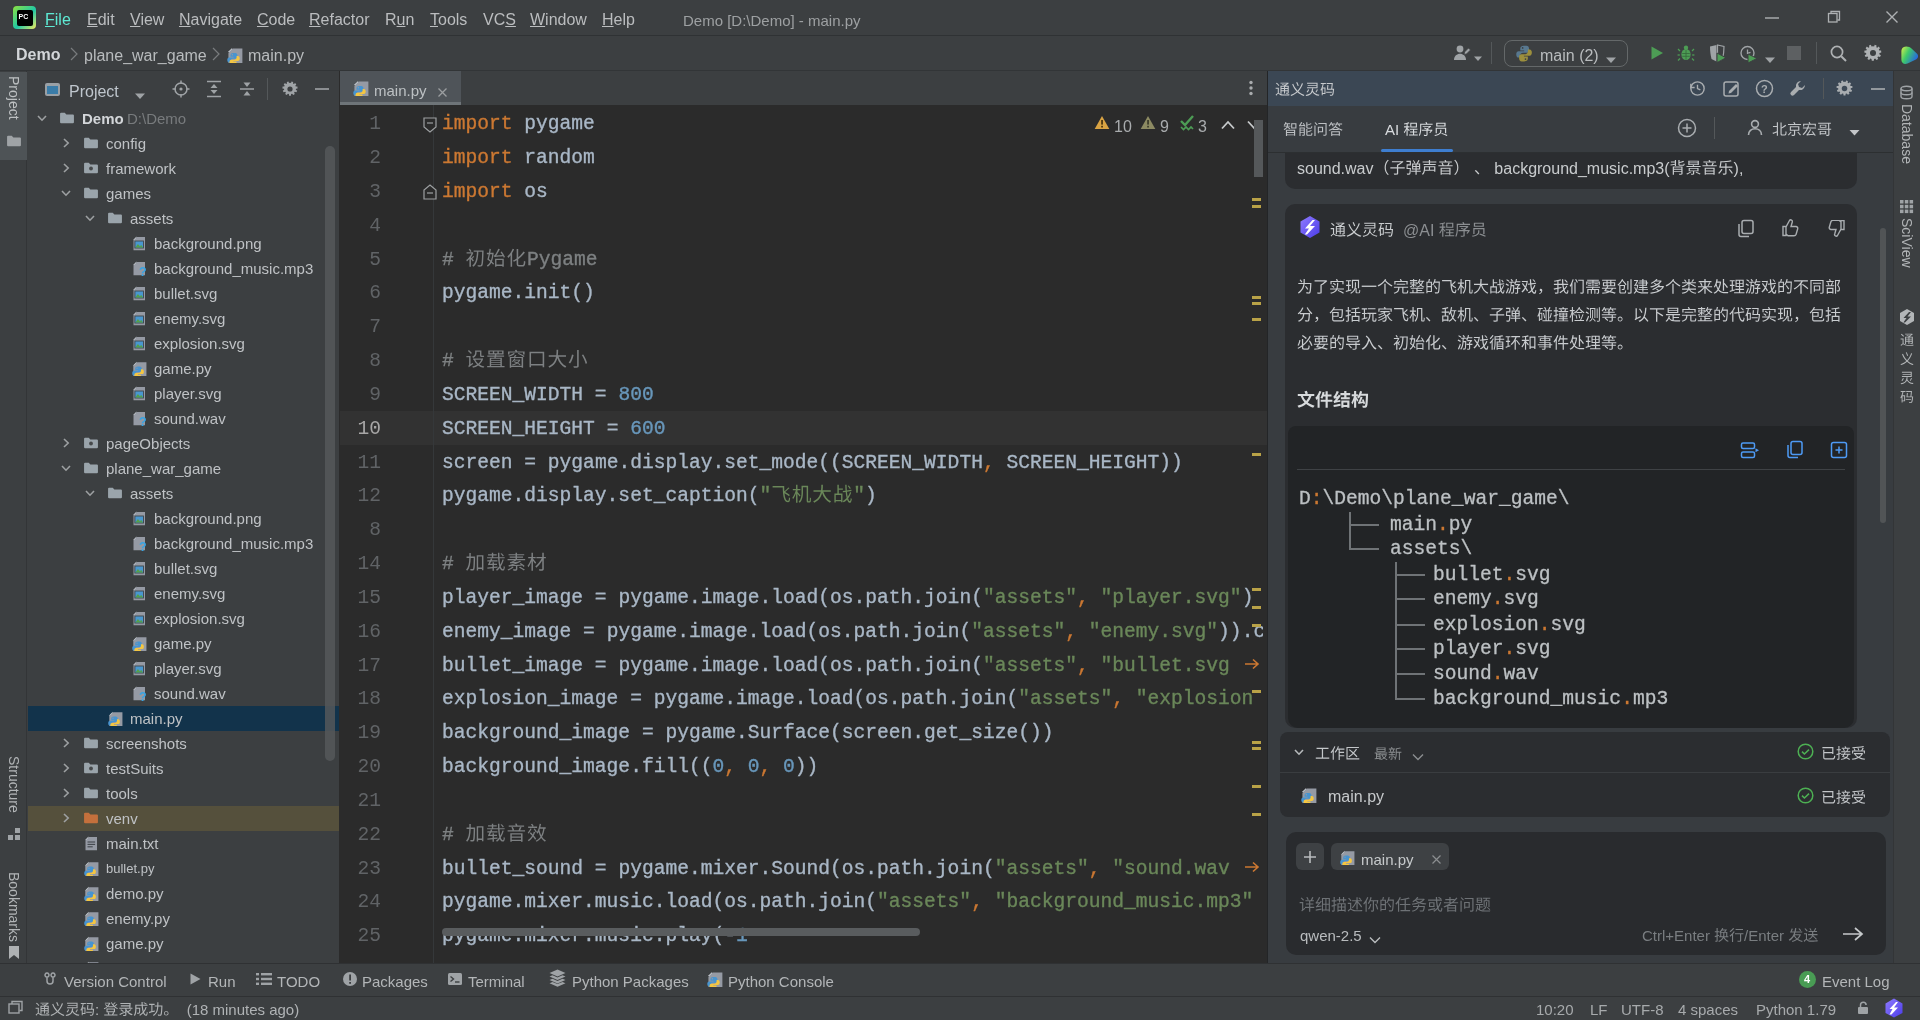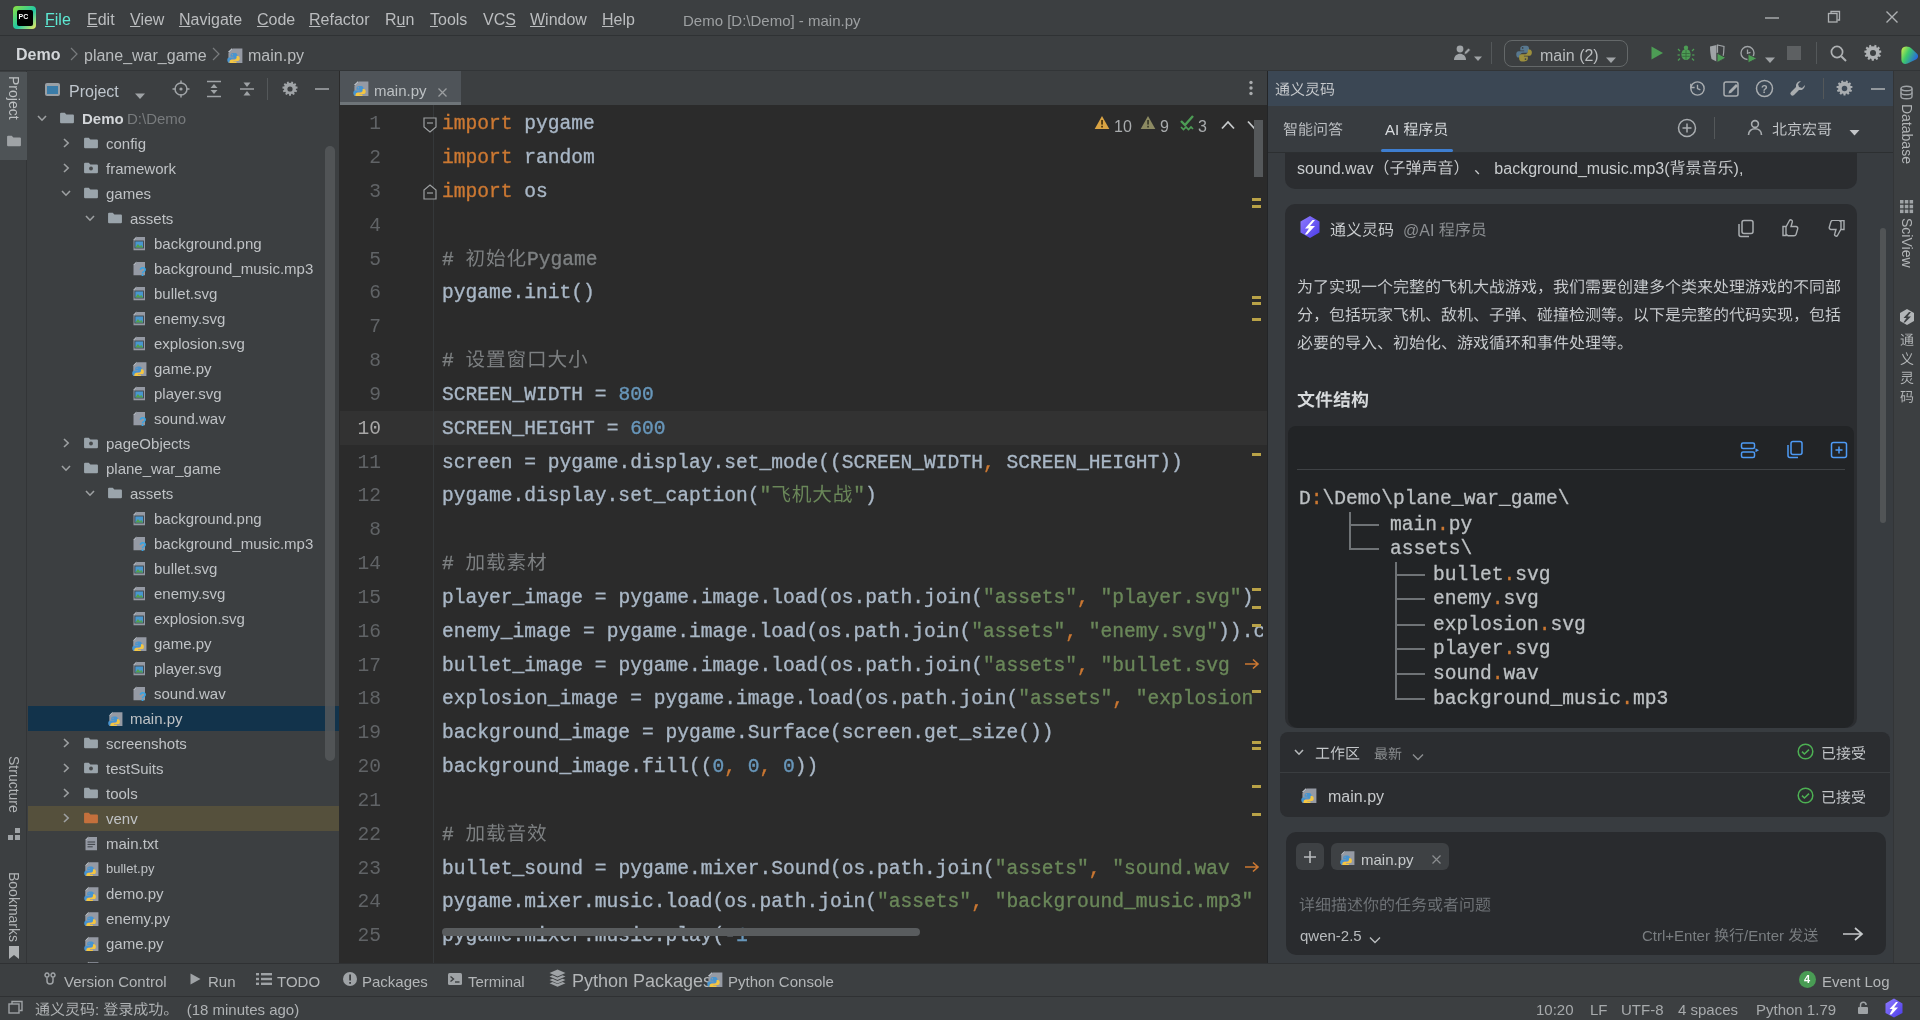--- a/index.html
+++ b/index.html
@@ -1206,21 +1206,21 @@
       </svg></div>
 <div class="abs" style="left:468px;top:971px;font-size:15px;color:#b3b6b8;font-weight:normal;line-height:21px;white-space:pre;">Terminal</div>
 <div class="abs" style="left:549px;top:969px;width:17px;height:18px;"><svg width="17" height="18" viewBox="0 0 17 18" xmlns="http://www.w3.org/2000/svg">
         <g fill="#9fa3a6">
           <path d="M8.5 0.5 L16.5 4 L8.5 7.5 L0.5 4 z"></path>
           <path d="M0.5 7.5 l3-1.3 5 2.2 5-2.2 3 1.3 L8.5 11 z"></path>
           <path d="M0.5 11 l3-1.3 5 2.2 5-2.2 3 1.3 L8.5 14.5 z"></path>
           <path d="M0.5 14.2 l3-1.3 5 2.2 5-2.2 3 1.3 L8.5 17.7 z"></path>
         </g>
       </svg></div>
-<div class="abs" style="left:572px;top:971px;font-size:18px;color:#b3b6b8;font-weight:normal;line-height:21px;white-space:pre;">Python Packages</div>
+<div class="abs" style="left:572px;top:971px;font-size:15px;color:#b3b6b8;font-weight:normal;line-height:21px;white-space:pre;">Python Packages</div>
 <div class="abs" style="left:706px;top:970px;width:17px;height:17px;"><svg width="17" height="17" viewBox="0 0 14 14" xmlns="http://www.w3.org/2000/svg">
         <path d="M1.6 5 L5 1.6 L5 5 Z" fill="#c9ced4"></path>
         <path d="M2 5.5 L5.5 2 H13.5 V15.2 H2 Z" fill="#959aa4"></path>
 <g transform="translate(0.9,5.3) scale(0.85)">
           <path d="M6.1 0.5 c-2.2 0-2.8 1.1-2.8 2.2 v1.5 h3 v0.7 H1.9 C0.8 4.9 0.2 5.9 0.2 7.3 c0 1.4 0.6 2.4 1.7 2.4 h1.3 V8.2 c0-1.2 1-2.2 2.2-2.2 h2.9 c1 0 1.7-0.8 1.7-1.8 V2.7 c0-1.2-0.7-2.2-2-2.2 z m-1 1.1 a0.65 0.65 0 1 1 0 1.3 a0.65 0.65 0 0 1 0-1.3 z" fill="#4794d0"></path>
 <path d="M6.3 12.6 c2.2 0 2.8-1.1 2.8-2.2 V8.9 h-3 V8.2 h4.4 c1.1 0 1.7-1 1.7-2.4 c0-1.4-0.6-2.4-1.7-2.4 h-1.3 v1.5 c0 1.2-1 2.2-2.2 2.2 H4.1 c-1 0-1.7 0.8-1.7 1.8 v1.5 c0 1.2 0.7 2.2 2 2.2 z m1-1.1 a0.65 0.65 0 1 1 0-1.3 a0.65 0.65 0 0 1 0 1.3 z" fill="#f4c642"></path>
         </g>
       </svg></div>
 <div class="abs" style="left:728px;top:971px;font-size:15px;color:#b3b6b8;font-weight:normal;line-height:21px;white-space:pre;">Python Console</div>
 <div class="abs" style="left:1799px;top:971px;width:17px;height:17px;background:#499C54;border-radius:50%;"></div>

